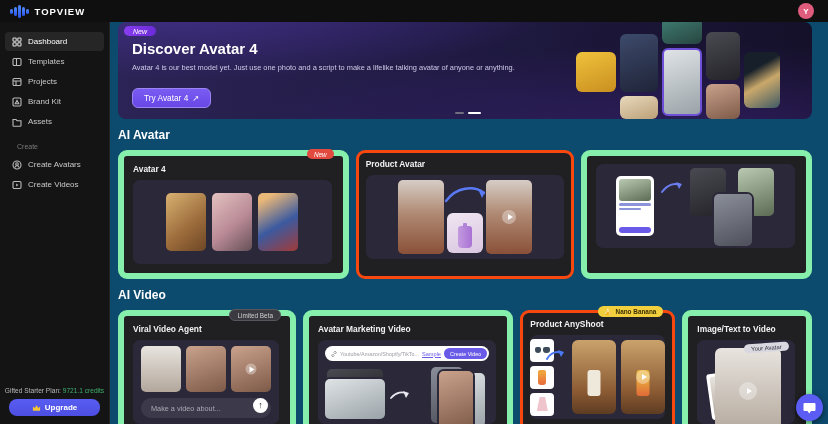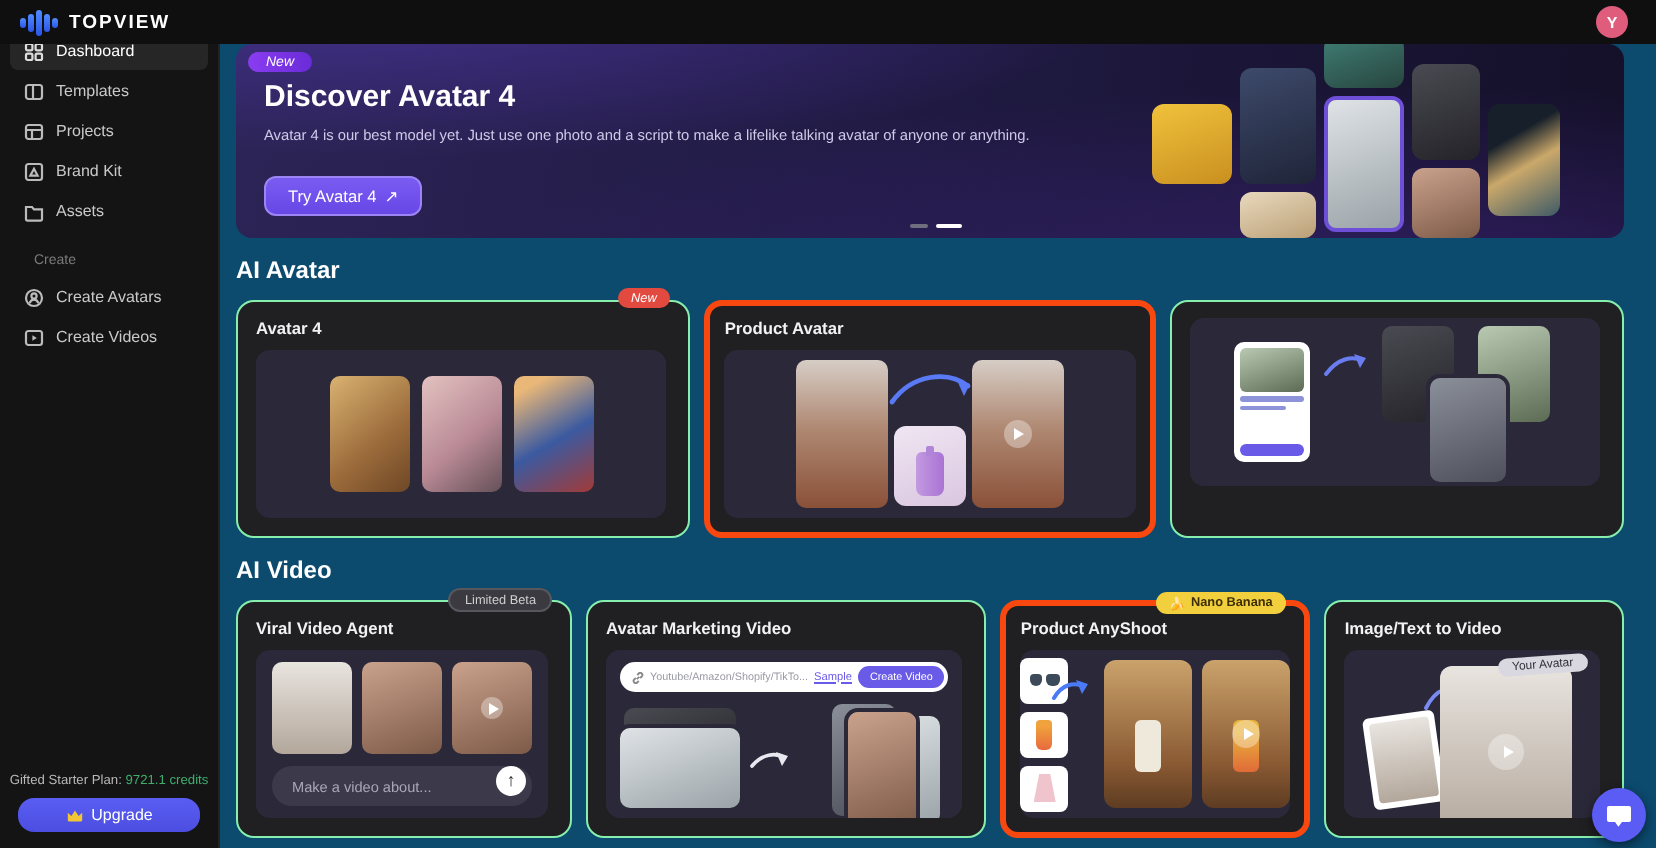--- a/index.html
+++ b/index.html
@@ -10,30 +10,30 @@
   
   .topbar { position:absolute; top:0; left:0; right:0; height:22px; background:#0f0f0f; display:flex; align-items:center; justify-content:space-between; padding:0 14px 0 10px; z-index:30; }
   .logo { display:flex; align-items:center; gap:6px; }
   .logo-bars { display:flex; align-items:center; gap:1.5px; height:14px; }
   .logo-bars i { display:block; width:2.5px; border-radius:2px; background:linear-gradient(180deg,#4f8cff,#2b55e8); }
   .logo-bars i:nth-child(1){height:5px;} .logo-bars i:nth-child(2){height:9px;} .logo-bars i:nth-child(3){height:13px;} .logo-bars i:nth-child(4){height:9px;} .logo-bars i:nth-child(5){height:5px;}
   .logo-text { color:#fff; font-weight:bold; font-size:9.5px; letter-spacing:1px; }
   .user-avatar { width:16px; height:16px; border-radius:50%; background:#e05c7d; color:#fff; font-size:8px; font-weight:bold; display:flex; align-items:center; justify-content:center; cursor:pointer; }
 
   
-  .sidebar { position:absolute; top:6px; left:0; bottom:0; width:110px; background:#141414; border-right:1px solid #232323; z-index:20; display:flex; flex-direction:column; }
+  .sidebar { position:absolute; top:22px; left:0; bottom:0; width:110px; background:#141414; border-right:1px solid #232323; z-index:20; display:flex; flex-direction:column; }
   .nav { padding:10px 5px 0 5px; }
   .nav-item { display:flex; align-items:center; gap:6px; height:19px; padding:0 7px; margin-bottom:1px; border-radius:4px; color:#c9c9c9; font-size:8px; cursor:pointer; }
   .nav-item.active { background:#262626; color:#fff; }
   .nav-item svg { flex:0 0 auto; }
   .create-label { color:#7a7a7a; font-size:7px; margin:12px 0 5px 12px; }
   .sidebar-spacer { flex:1; }
   .plan-line { text-align:center; font-size:6.6px; color:#b8b8b8; margin-bottom:5px; }
   .plan-credits { color:#3fae6e; }
-  .upgrade-btn { display:flex; align-items:center; justify-content:center; gap:4px; margin:0 9px 8px 9px; height:17px; border:none; border-radius:8px; background:linear-gradient(180deg,#5a5df2,#4b4ee0); color:#fff; font-size:8px; cursor:pointer; font-family:inherit; }
+  .upgrade-btn { display:flex; align-items:center; justify-content:center; gap:4px; margin:0 9px 8px 9px; height:17px; border:none; border-radius:8px; background:linear-gradient(180deg,#5a5df2,#4b4ee0); color:#fff; font-size:8px; cursor:pointer; font-family:inherit;font-weight:bold; }
 
   
   .main { position:absolute; top:22px; left:110px; right:0; bottom:0; background:#0c4a6e; padding:0 16px 0 8px; overflow:hidden; }
 
   
   .hero { position:relative; height:97px; border-radius:8px; overflow:hidden;
     background:
       radial-gradient(120% 160% at 85% 110%, rgba(70,40,140,.45) 0%, rgba(0,0,0,0) 55%),
       radial-gradient(90% 130% at 10% -20%, rgba(90,60,190,.5) 0%, rgba(0,0,0,0) 60%),
       linear-gradient(100deg,#2c2456 0%,#211b45 45%,#141028 100%); }
@@ -44,21 +44,21 @@
   .collage { position:absolute; top:0; bottom:0; right:0; width:660px; pointer-events:none; }
   .tile { position:absolute; border-radius:6px; }
   .tile.hl { border:2px solid #6d4fd8; }
   .dots { position:absolute; left:337px; bottom:5px; display:flex; gap:4px; align-items:center; }
   .dot { height:2.5px; border-radius:2px; background:#6f6f7f; width:9px; cursor:pointer; }
   .dot.active { background:#fff; width:13px; }
 
   
   .section-heading { color:#fff; font-size:12px; font-weight:bold; margin:9px 0 8px 0; }
   .card-row { display:flex; gap:7px; }
-  .card { position:relative; flex:1; background:#202023; border:1px solid #86efac; border-radius:9px; padding:8px 11px 9px 9px; cursor:pointer; }
+  .card { position:relative; flex:1; background:#202023; border:6px solid #86efac; border-radius:9px; padding:8px 11px 9px 9px; cursor:pointer; }
   .card.highlight { border:3px solid #f8470f; padding:6px 7px 7px 7px; }
   .card-title { color:#f2f2f2; font-size:8.4px; font-weight:bold; margin-bottom:6px; }
   .preview { position:relative; height:84px; border-radius:7px; background:#2b2939; display:flex; align-items:center; justify-content:center; overflow:hidden; }
   .badge { position:absolute; top:-7px; right:9px; font-size:6.4px; padding:1.5px 7px; border-radius:8px; z-index:5; white-space:nowrap; }
   .badge-red { background:#e2493f; color:#fff; font-style:italic; }
   .badge-gray { background:#3a3a40; border:1px solid #57575e; color:#cfcfcf; }
   .badge-yellow { background:#f2cf3c; color:#3c2f03; font-weight:bold; display:flex; align-items:center; gap:3px; }
 
   .thumb { border-radius:5px; position:relative; flex:0 0 auto; }
   .play { position:absolute; top:50%; left:50%; width:14px; height:14px; transform:translate(-50%,-50%); border-radius:50%; background:rgba(255,255,255,.35); display:flex; align-items:center; justify-content:center; }

